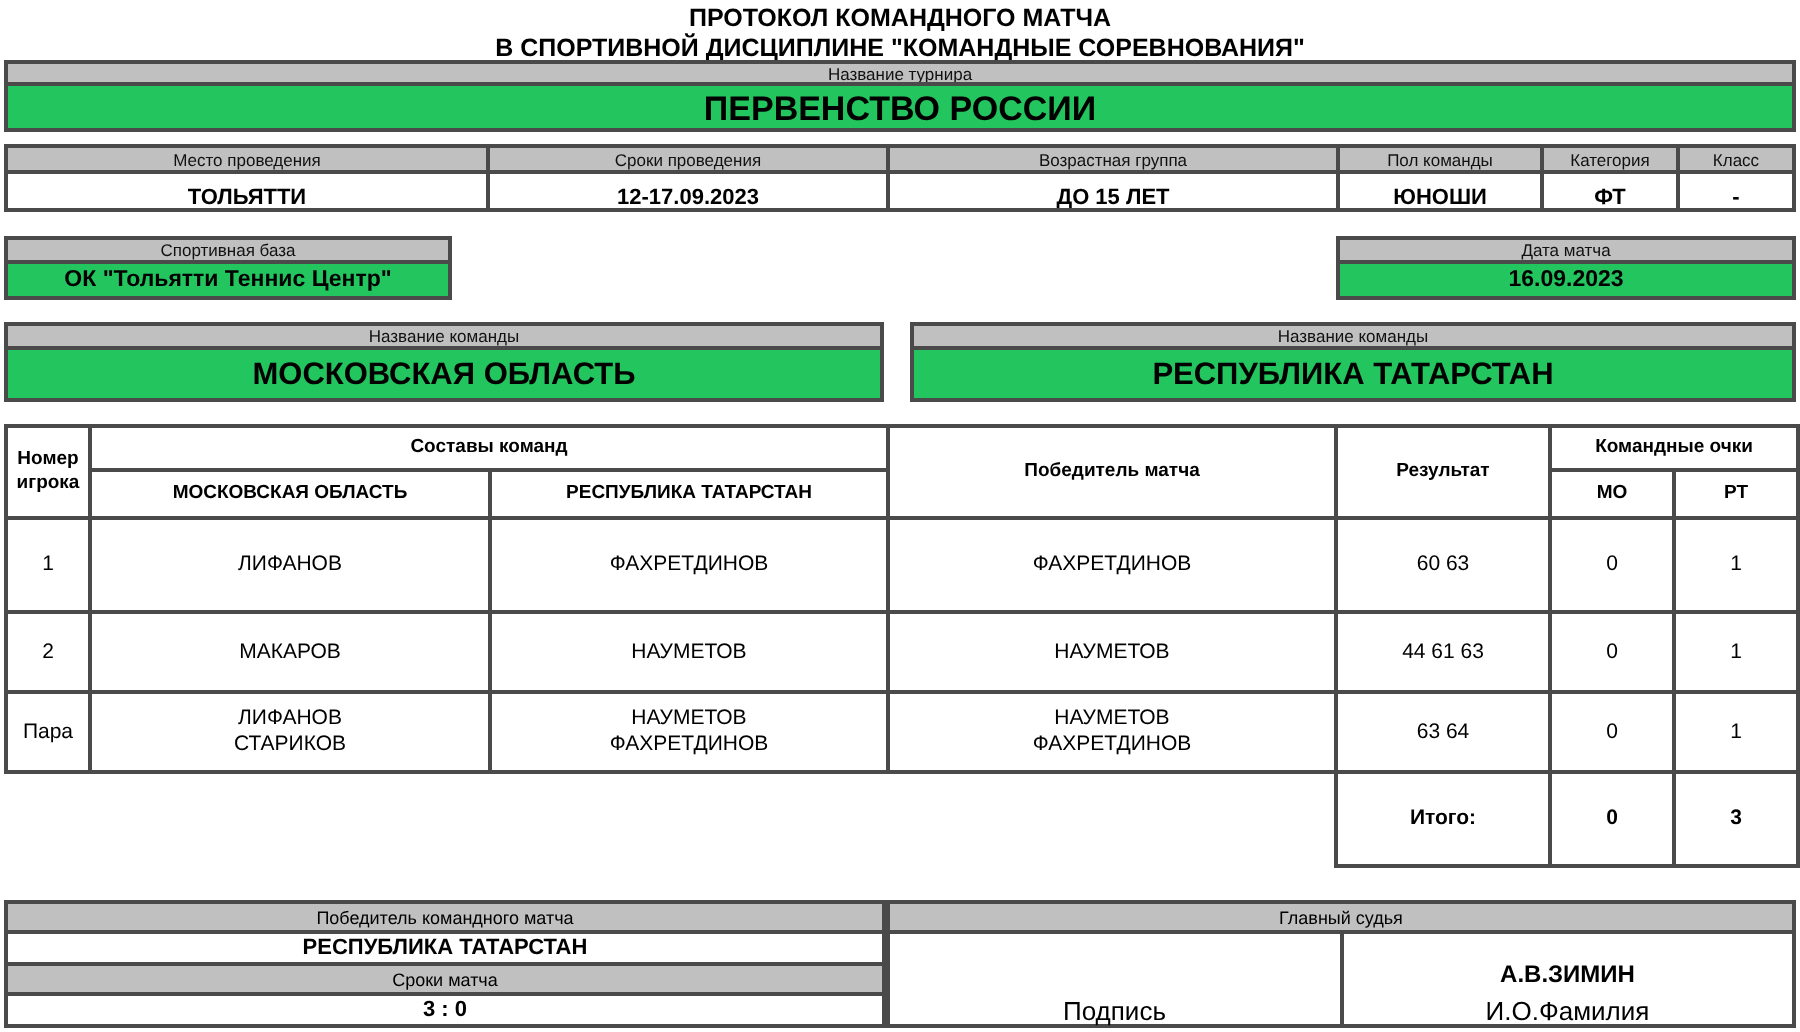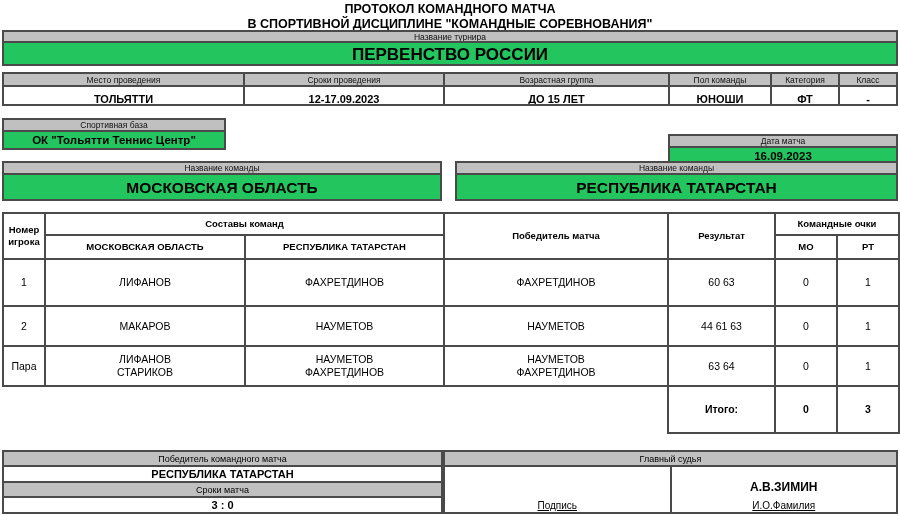--- a/index.html
+++ b/index.html
@@ -96,21 +96,21 @@
   }
 
   
   .base-wrap {
     position: absolute;
     left: 2px; top: 118px;
     width: 224px; height: 32px;
   }
   .date-wrap {
     position: absolute;
-    left: 668px; top: 134px;
+    left: 668px; top: 118px;
     width: 230px; height: 32px;
   }
   .base-wrap .val, .date-wrap .val {
     font-size: 11.5px;
     line-height: 16px;
     height: 16px;
   }
   .base-wrap .lbl, .date-wrap .lbl { height: 12px; line-height: 11px; }
 
   
@@ -223,23 +223,22 @@
     flex: 1;
     position: relative;
     border-right: 2px solid #4a4a4a;
     box-sizing: border-box;
   }
   .sig-col:last-child { border-right: 0; }
   .sig-caption {
     position: absolute;
     bottom: 1px; left: 0; right: 0;
     text-align: center;
-    font-size: 10px;
+    font-size: 13px;
     line-height: 10px;
-    text-decoration: underline;
   }
   .sig-name {
     position: absolute;
     left: 0; right: 0; top: 13px;
     text-align: center;
     font-weight: bold;
     font-size: 12px;
     line-height: 15px;
   }
 </style>

